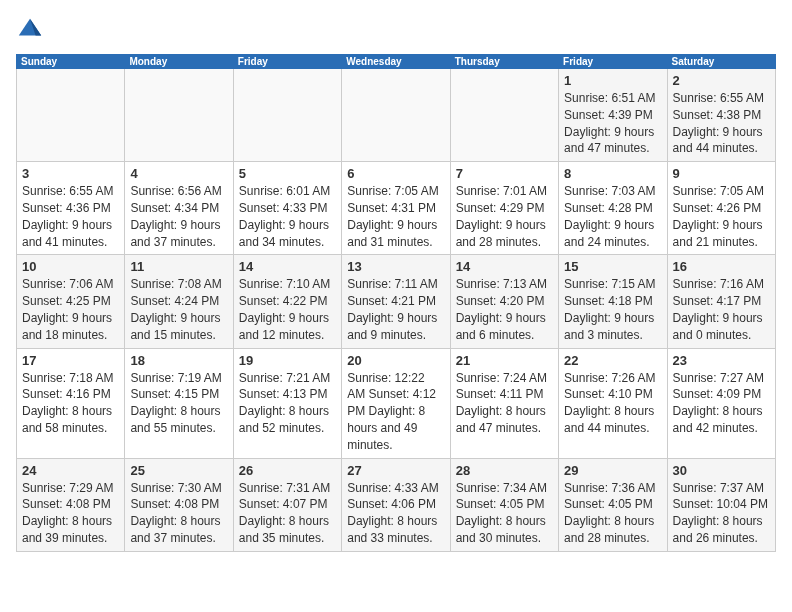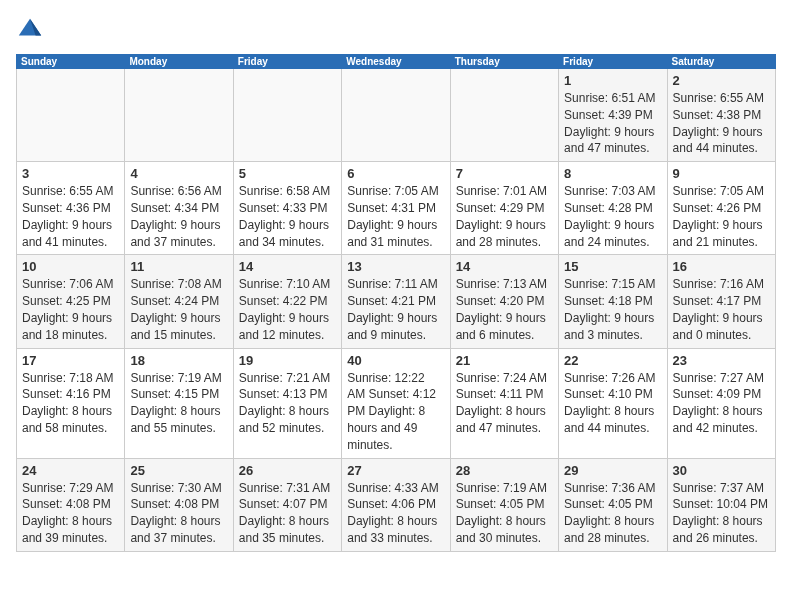--- a/index.html
+++ b/index.html
@@ -149,21 +149,21 @@
 Daylight: 9 hours and 41 minutes.</div>
         </td>
         <td>
           <span class="day-number">4</span>
           <div class="day-info">Sunrise: 6:56 AM
 Sunset: 4:34 PM
 Daylight: 9 hours and 37 minutes.</div>
         </td>
         <td>
           <span class="day-number">5</span>
-          <div class="day-info">Sunrise: 6:58 AM
+          <div class="day-info">Sunrise: 6:01 AM
 Sunset: 4:33 PM
 Daylight: 9 hours and 34 minutes.</div>
         </td>
         <td>
           <span class="day-number">6</span>
           <div class="day-info">Sunrise: 7:05 AM
 Sunset: 4:31 PM
 Daylight: 9 hours and 31 minutes.</div>
         </td>
         <td>
@@ -242,21 +242,21 @@
 Sunset: 4:15 PM
 Daylight: 8 hours and 55 minutes.</div>
         </td>
         <td>
           <span class="day-number">19</span>
           <div class="day-info">Sunrise: 7:21 AM
 Sunset: 4:13 PM
 Daylight: 8 hours and 52 minutes.</div>
         </td>
         <td>
-          <span class="day-number">40</span>
+          <span class="day-number">20</span>
           <div class="day-info">Sunrise: 12:22 AM
 Sunset: 4:12 PM
 Daylight: 8 hours and 49 minutes.</div>
         </td>
         <td>
           <span class="day-number">21</span>
           <div class="day-info">Sunrise: 7:24 AM
 Sunset: 4:11 PM
 Daylight: 8 hours and 47 minutes.</div>
         </td>
@@ -293,21 +293,21 @@
 Daylight: 8 hours and 35 minutes.</div>
         </td>
         <td>
           <span class="day-number">27</span>
           <div class="day-info">Sunrise: 4:33 AM
 Sunset: 4:06 PM
 Daylight: 8 hours and 33 minutes.</div>
         </td>
         <td>
           <span class="day-number">28</span>
-          <div class="day-info">Sunrise: 7:19 AM
+          <div class="day-info">Sunrise: 7:34 AM
 Sunset: 4:05 PM
 Daylight: 8 hours and 30 minutes.</div>
         </td>
         <td>
           <span class="day-number">29</span>
           <div class="day-info">Sunrise: 7:36 AM
 Sunset: 4:05 PM
 Daylight: 8 hours and 28 minutes.</div>
         </td>
         <td>

